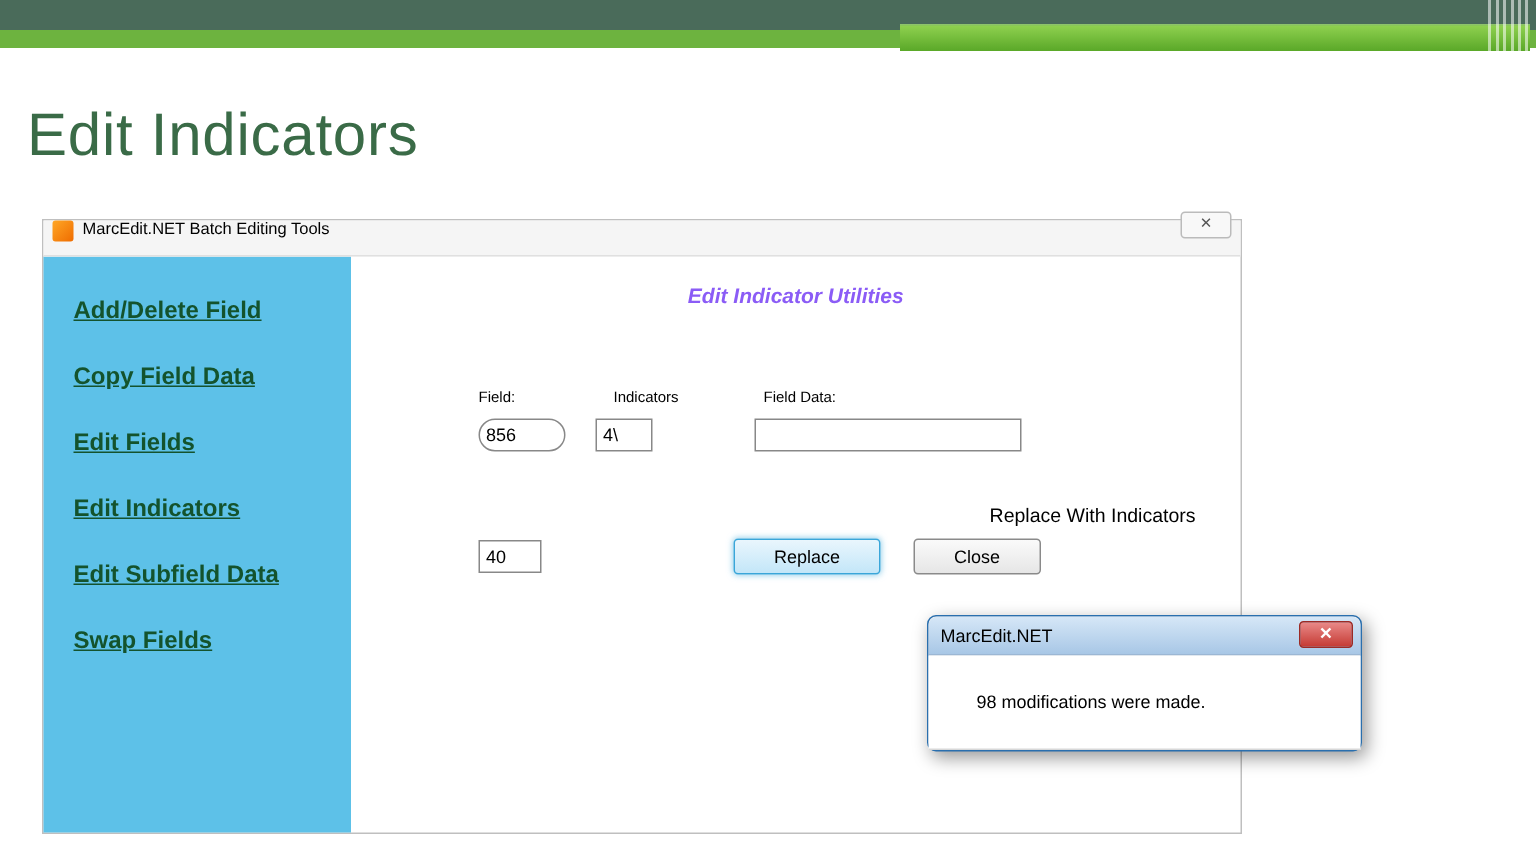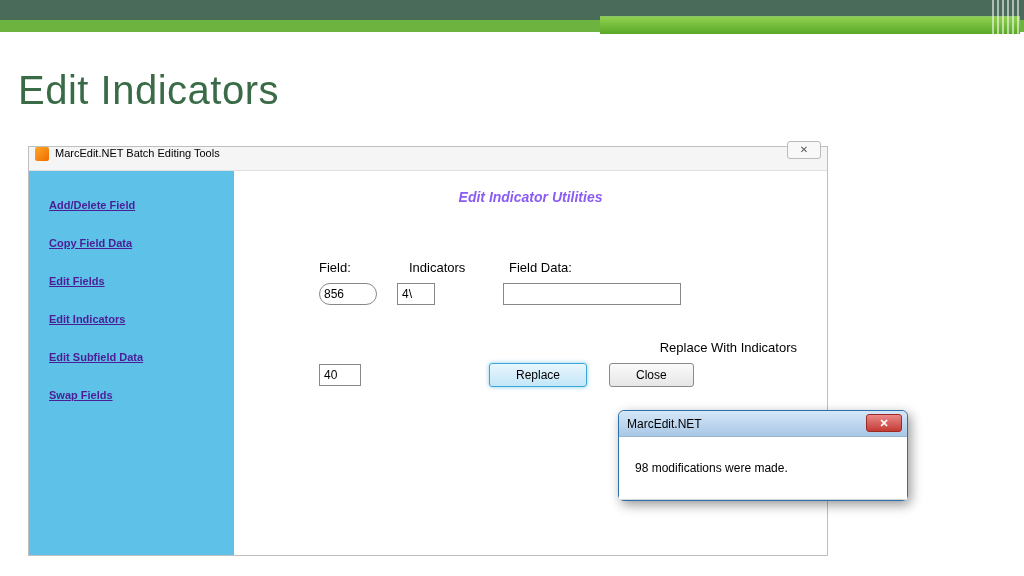--- a/index.html
+++ b/index.html
@@ -95,44 +95,44 @@
     display: flex;
     height: calc(100% - 24px);
   }
   .sidebar {
     width: 205px;
     background: #5dc1e8;
     padding: 28px 20px;
   }
   .sidebar a {
     display: block;
-    color: #4c1d95;
+    color: #14532d;
     text-decoration: underline;
     font-weight: bold;
-    font-size: 11px;
+    font-size: 16px;
     margin-bottom: 26px;
     cursor: pointer;
   }
   .main-panel {
     flex: 1;
     padding: 18px 30px;
     position: relative;
   }
   .panel-title {
     text-align: center;
     font-weight: bold;
     font-style: italic;
     font-size: 14px;
     margin-bottom: 55px;
     color: #8b5cf6;
   }
   .row-labels {
     display: flex;
     gap: 20px;
-    font-size: 13px;
+    font-size: 10px;
     color: #000;
     margin-left: 55px;
   }
   .lbl-field { width: 70px; }
   .lbl-ind { width: 80px; }
   .lbl-fd { width: 180px; }
   .row-inputs {
     display: flex;
     gap: 20px;
     margin-left: 55px;
@@ -211,21 +211,21 @@
     border: 1px solid #9c2b26;
     color: #fff;
     font-size: 11px;
     font-weight: bold;
     text-align: center;
     line-height: 16px;
     cursor: pointer;
   }
   .msg-body {
     background: #fff;
-    padding: 24px 16px;
+    padding: 24px 32px;
     border-bottom: 1px solid #d8d8d8;
   }
   .msg-footer {
     padding: 10px;
     text-align: right;
   }
   .btn-ok {
     height: 22px;
     width: 76px;
     font-size: 12px;

